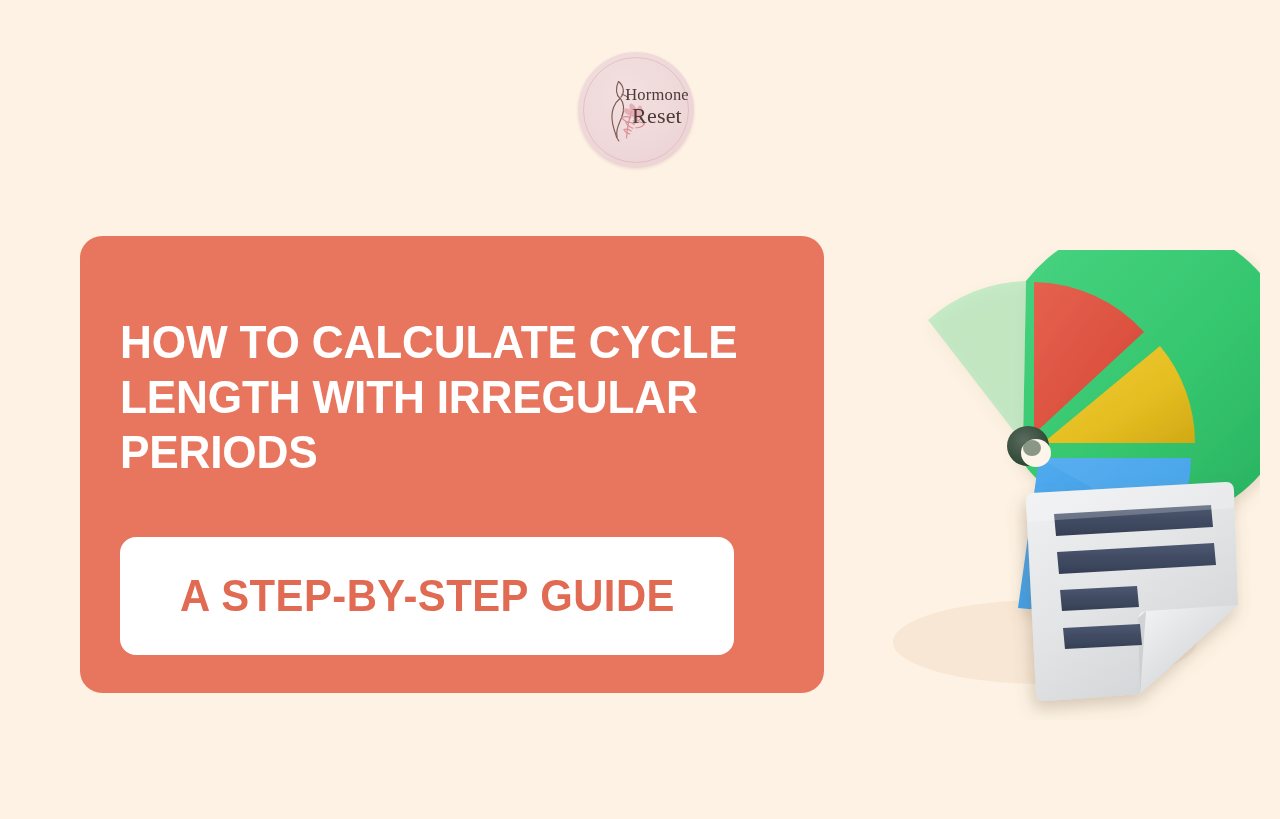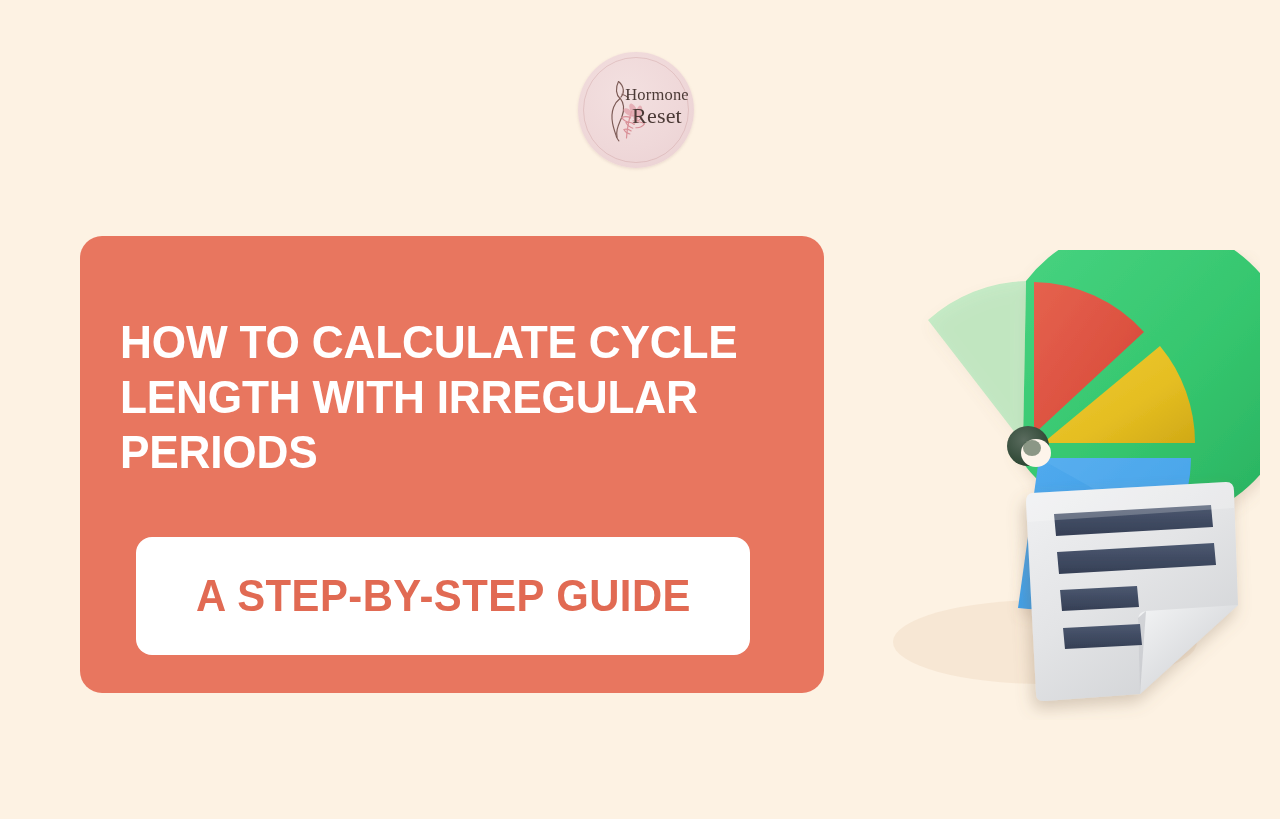--- a/index.html
+++ b/index.html
@@ -98,21 +98,21 @@
     line-height: 1.175;
     letter-spacing: -0.2px;
     text-transform: uppercase;
     font-stretch: condensed;
     transform: scaleX(0.94);
     transform-origin: left top;
   }
 
   #cta-button {
     position: absolute;
-    left: 56px;
+    left: 40px;
     top: 301px;
     width: 614px;
     height: 118px;
     background: #ffffff;
     border: none;
     border-radius: 16px;
     display: flex;
     align-items: center;
     justify-content: center;
     padding: 12px;

